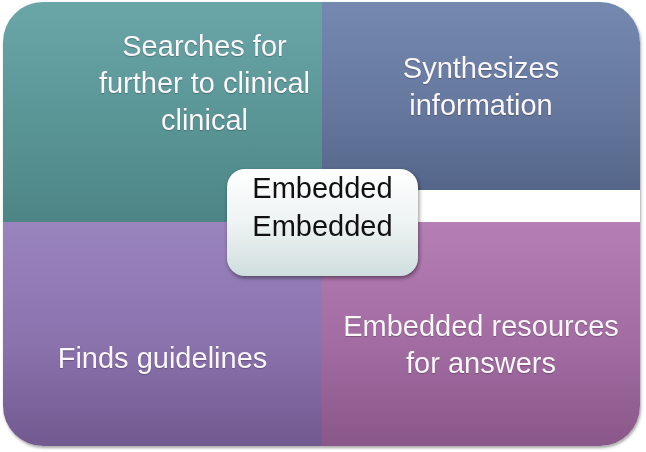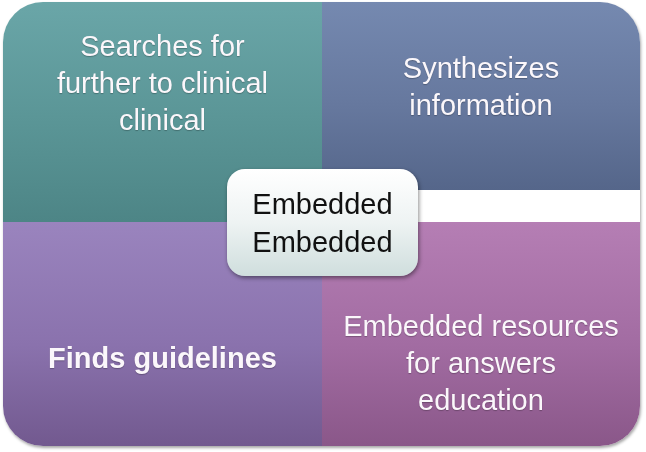--- a/index.html
+++ b/index.html
@@ -14,30 +14,30 @@
           text-align: center; color: #fbf7fb; font-size: 29px; line-height: 37px;
           text-shadow: 0 1px 1px rgba(0,0,0,0.25); }
   .q-tl { left: 0; top: 0; width: 319px; height: 220px;
           background: linear-gradient(180deg, #6aa6a8 0%, #5a9596 55%, #4d8586 100%); }
   .q-tr { left: 319px; top: 0; width: 318px; height: 188px;
           background: linear-gradient(180deg, #7589b0 0%, #66789e 55%, #55668a 100%); }
   .q-bl { left: 0; top: 220px; width: 319px; height: 224px;
           background: linear-gradient(180deg, #9a84be 0%, #8a72ad 55%, #72598f 100%); }
   .q-br { left: 319px; top: 220px; width: 318px; height: 224px;
           background: linear-gradient(180deg, #b57eb4 0%, #a26ca2 55%, #8a5789 100%); }
-  .q-tl .txt { position: absolute; left: 0; width: 319px; top: 26px; }
+  .q-tl .txt { position: absolute; left: 0; width: 319px; top: 26px; padding-left: 42px; }
   .q-tr .txt { position: absolute; left: 0; width: 318px; top: 48px; }
-  .q-bl .txt { position: absolute; left: 0; width: 319px; top: 118px; font-weight: bold; }
+  .q-bl .txt { position: absolute; left: 0; width: 319px; top: 118px; }
   .q-br .txt { position: absolute; left: 0; width: 318px; top: 86px; }
   .center {
     position: absolute; left: 227px; top: 169px; width: 191px; height: 107px;
     border-radius: 18px;
     background: linear-gradient(180deg, #ffffff 0%, #eef3f3 50%, #cfdedd 100%);
     box-shadow: 1px 2px 4px rgba(0,0,0,0.45);
-    display: flex; align-items: center; justify-content: center; text-align: center;
+    display: flex; align-items: flex-start; justify-content: center; text-align: center;
     color: #111111; font-size: 29px; line-height: 38px;
   }
 </style>
 </head>
 <body>
 
 <div class="matrix">
   <div class="quad q-tl">
     <div class="txt">
       <div>Searches for</div>
@@ -53,21 +53,20 @@
   </div>
   <div class="quad q-bl">
     <div class="txt">
       <div>Finds guidelines</div>
     </div>
   </div>
   <div class="quad q-br">
     <div class="txt">
       <div>Embedded resources</div>
       <div>for answers</div>
-      <div>education</div>
     </div>
   </div>
 </div>
 
 <div class="center">
   <div>
     <div>Embedded</div>
     <div>Embedded</div>
   </div>
 </div>

